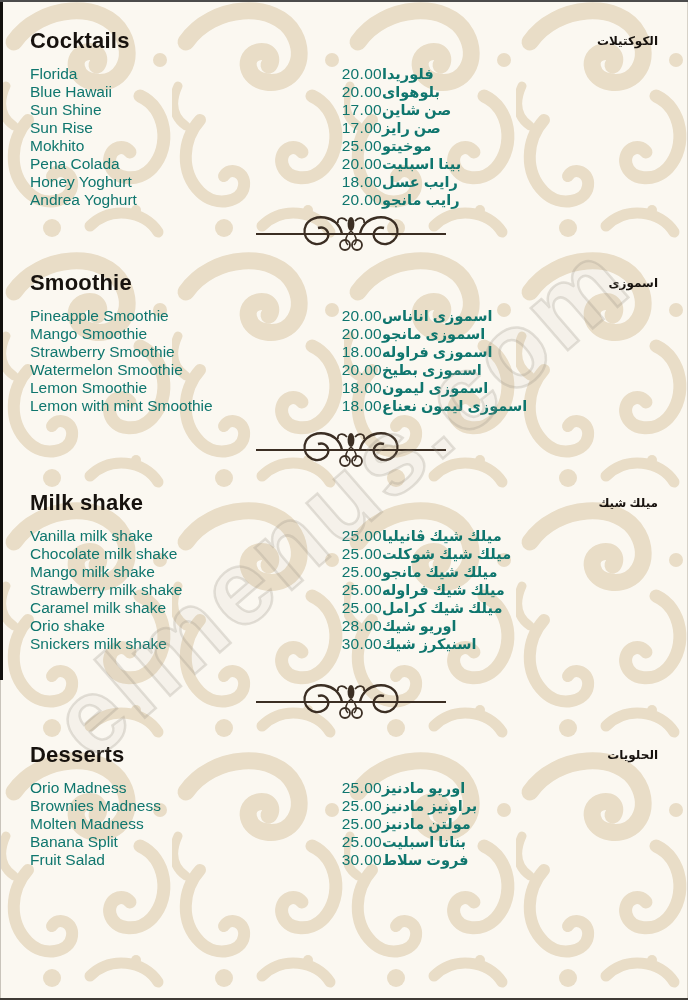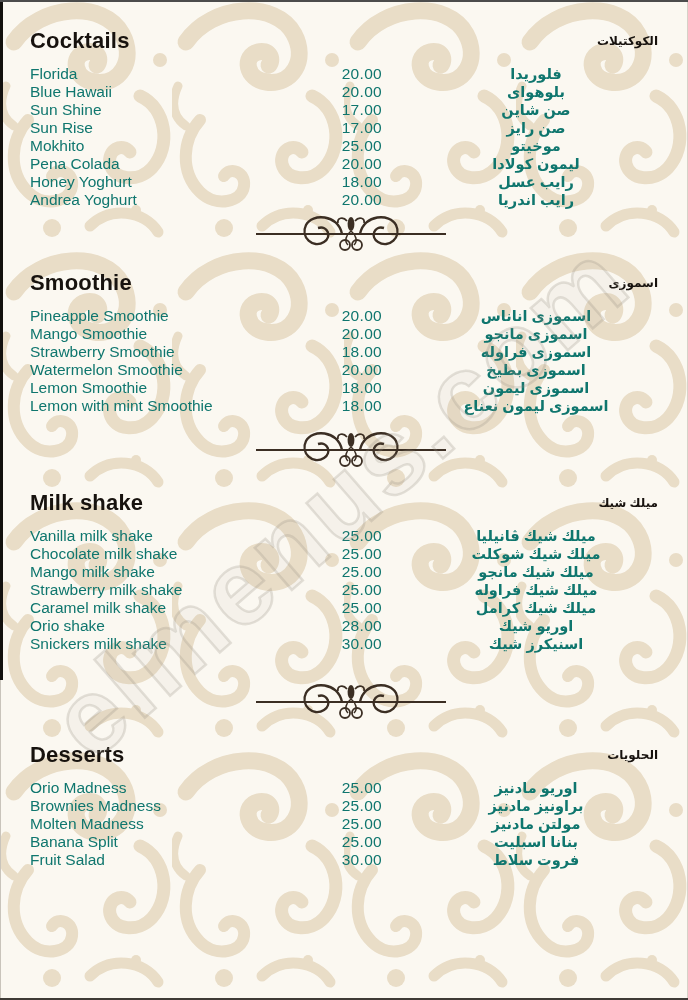--- a/index.html
+++ b/index.html
@@ -18,21 +18,21 @@
   .edge-left-faint{position:absolute;left:0;top:0;width:1px;height:1000px;background:#c9c4bb;z-index:5;}
   .edge-right-faint{position:absolute;right:0;top:0;width:1px;height:1000px;background:#d6d1c7;z-index:5;}
 
   .section{position:absolute;left:30px;width:628px;z-index:3;}
   .sec-head{display:flex;justify-content:space-between;align-items:center;height:26px;line-height:26px;margin-bottom:11px;}
   .h-en{font-size:22px;font-weight:bold;color:#17120e;letter-spacing:.2px;}
   .h-ar{font-size:12px;font-weight:bold;color:#17120e;direction:rtl;}
   .row{display:flex;align-items:baseline;height:18px;line-height:18px;font-size:15.5px;color:#0f766e;}
   .row .en{width:278px;white-space:nowrap;}
   .row .price{width:74px;text-align:right;letter-spacing:.3px;}
-  .row .ar{flex:1;text-align:center;font-weight:bold;font-size:14.5px;direction:rtl;white-space:nowrap;padding-left:32px;}
+  .row .ar{flex:1;text-align:left;font-weight:bold;font-size:14.5px;direction:rtl;white-space:nowrap;}
 
   .divider{position:absolute;left:256px;width:190px;height:48px;z-index:3;}
   #sec-0{top:28px;}
   #div-0{top:208px;}
   #sec-1{top:270px;}
   #div-1{top:424px;}
   #sec-2{top:490px;}
   #div-2{top:676px;}
   #sec-3{top:742px;}
 
@@ -103,31 +103,31 @@
       <span class="ar">صن رايز</span>
     </div>
     <div class="row">
       <span class="en">Mokhito</span>
       <span class="price">25.00</span>
       <span class="ar">موخيتو</span>
     </div>
     <div class="row">
       <span class="en">Pena Colada</span>
       <span class="price">20.00</span>
-      <span class="ar">ليمون كولادا</span>
+      <span class="ar">بينا اسبليت</span>
     </div>
     <div class="row">
       <span class="en">Honey Yoghurt</span>
       <span class="price">18.00</span>
       <span class="ar">رايب عسل</span>
     </div>
     <div class="row">
       <span class="en">Andrea Yoghurt</span>
       <span class="price">20.00</span>
-      <span class="ar">رايب اندريا</span>
+      <span class="ar">رايب مانجو</span>
     </div>
   </div>
 
   <svg class="divider" id="div-0" viewBox="0 0 190 48" aria-hidden="true">
     <g stroke="#3b2e23" fill="none" stroke-width="2">
       <line x1="0" y1="26" x2="190" y2="26"></line>
       <path d="M86,26 C82,6 56,5 50,17 C44,29 57,41 68,34 C76,29 72,17 62,20" stroke-width="2.4"></path>
       <path d="M104,26 C108,6 134,5 140,17 C146,29 133,41 122,34 C114,29 118,17 128,20" stroke-width="2.4"></path>
       <path d="M91,13 C87,8 81,10 82,15 M99,13 C103,8 109,10 108,15" stroke-width="1.8"></path>
       <circle cx="89" cy="37" r="5" stroke-width="1.8"></circle>

